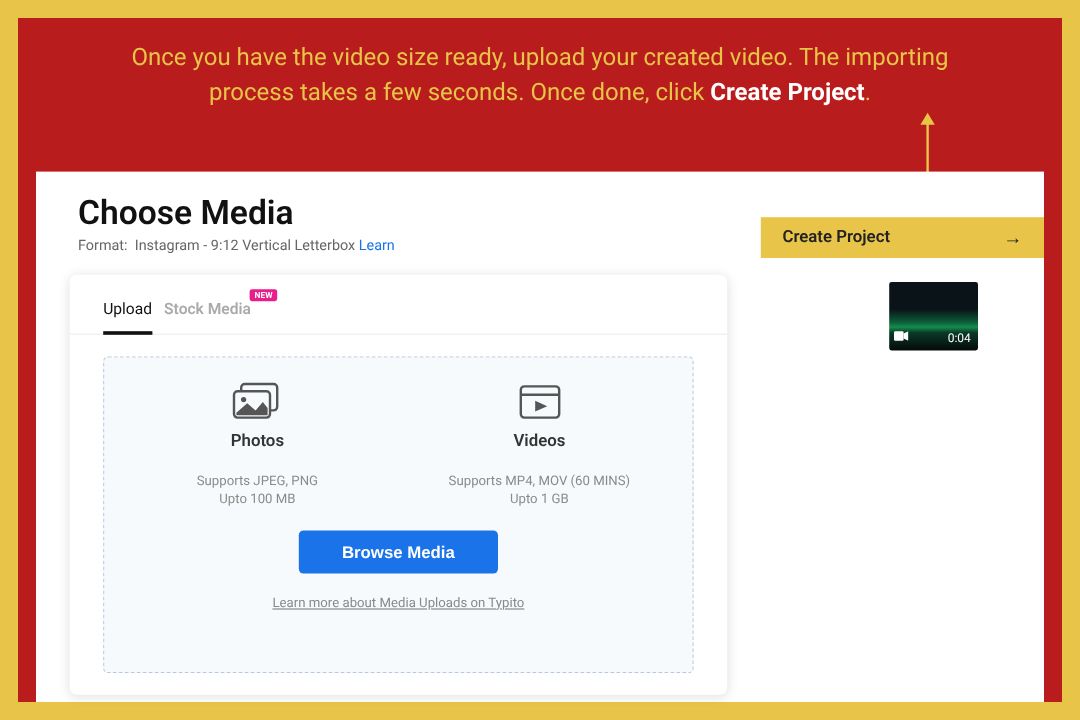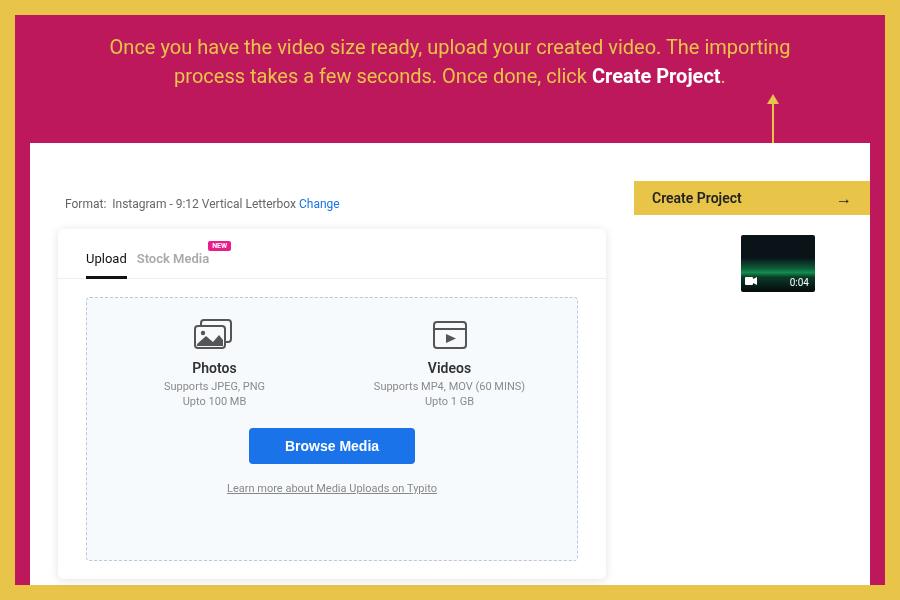--- a/index.html
+++ b/index.html
@@ -7,21 +7,21 @@
     font-family: -apple-system, BlinkMacSystemFont, "Segoe UI", Roboto, sans-serif;
     background: #e8c548;
     width: 900px;
     height: 600px;
     overflow: hidden;
   }
   .frame {
     position: absolute;
     left: 15px; top: 15px;
     width: 870px; height: 570px;
-    background: #be185d;
+    background: #b91c1c;
   }
   .instruction {
     color: #e8c548;
     font-size: 20px;
     text-align: center;
     padding: 18px 70px 10px 70px;
     line-height: 1.45;
   }
   .instruction strong { color: #fff; font-weight: 700; }
   .arrow {
@@ -160,21 +160,21 @@
     flex: 1;
   }
   .typecol .icon {
     width: 44px; height: 34px;
     margin: 0 auto 8px auto;
   }
   .typecol .title {
     font-size: 14px;
     font-weight: 600;
     color: #333;
-    margin-bottom: 3px;
+    margin-bottom: 17px;
   }
   .typecol .sub {
     font-size: 11px;
     color: #8a8a8a;
     line-height: 1.4;
   }
   .browse {
     background: #1a73e8;
     color: #fff;
     font-weight: 700;
@@ -196,24 +196,27 @@
 <body>
 
 <div class="frame">
   <div class="instruction">
     <span>Once you have the video size ready, upload your created video. The importing process takes a few seconds. Once done, click </span><strong>Create Project</strong><span>.</span>
   </div>
   <div class="arrow"></div>
 
   <div class="whitearea">
 
+    <div class="heading">
+      <h1>Choose Media</h1>
+    </div>
     <div class="formatline">
       <span>Format:</span>&nbsp;
       <span>Instagram - 9:12 Vertical Letterbox</span>
-      <a href="#">Change</a>
+      <a href="#">Learn</a>
     </div>
 
     <div class="cta">
       <span>Create Project</span>
       <span class="arr">→</span>
     </div>
 
     <div class="thumb">
       <span class="vid-icon">
         <svg width="12" height="10" viewBox="0 0 12 10">

